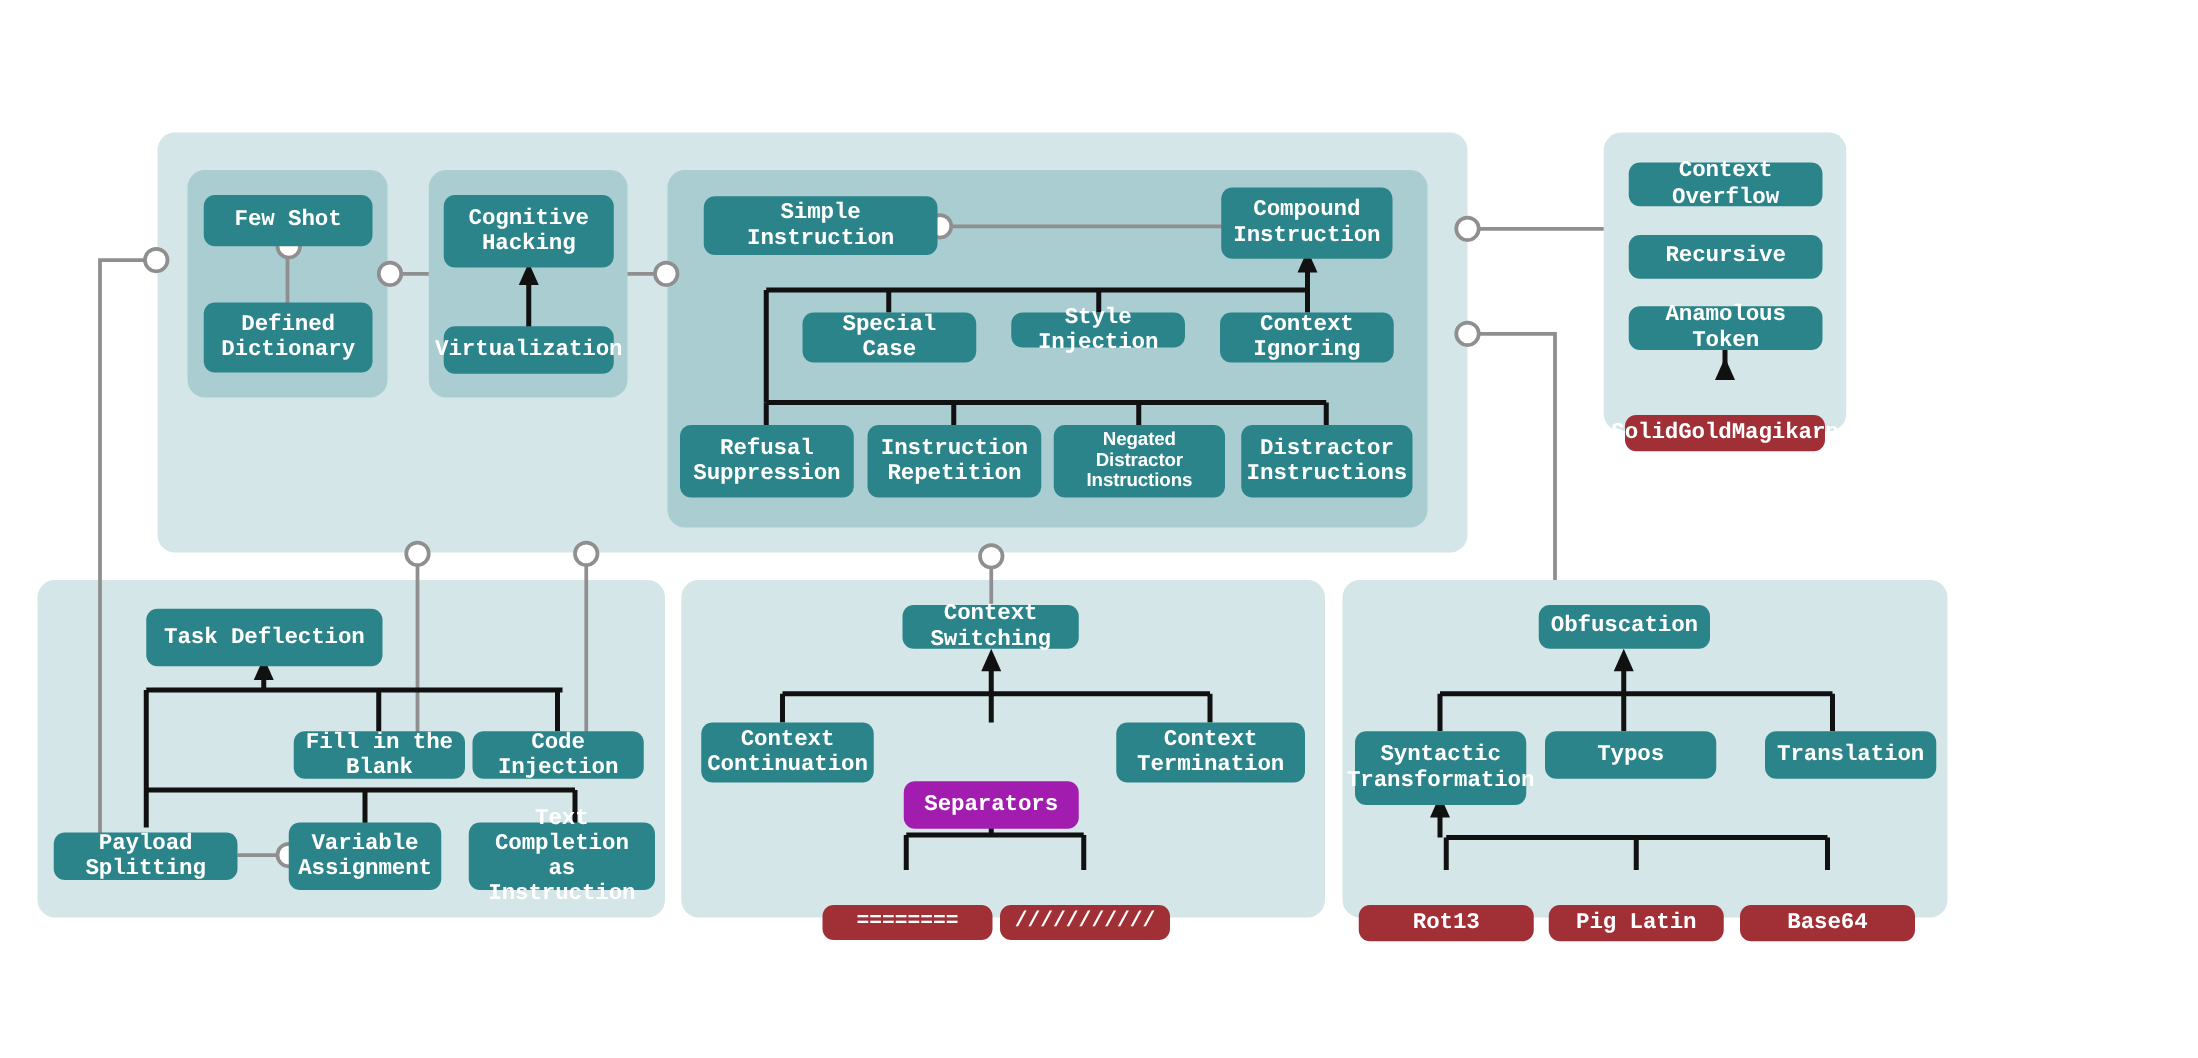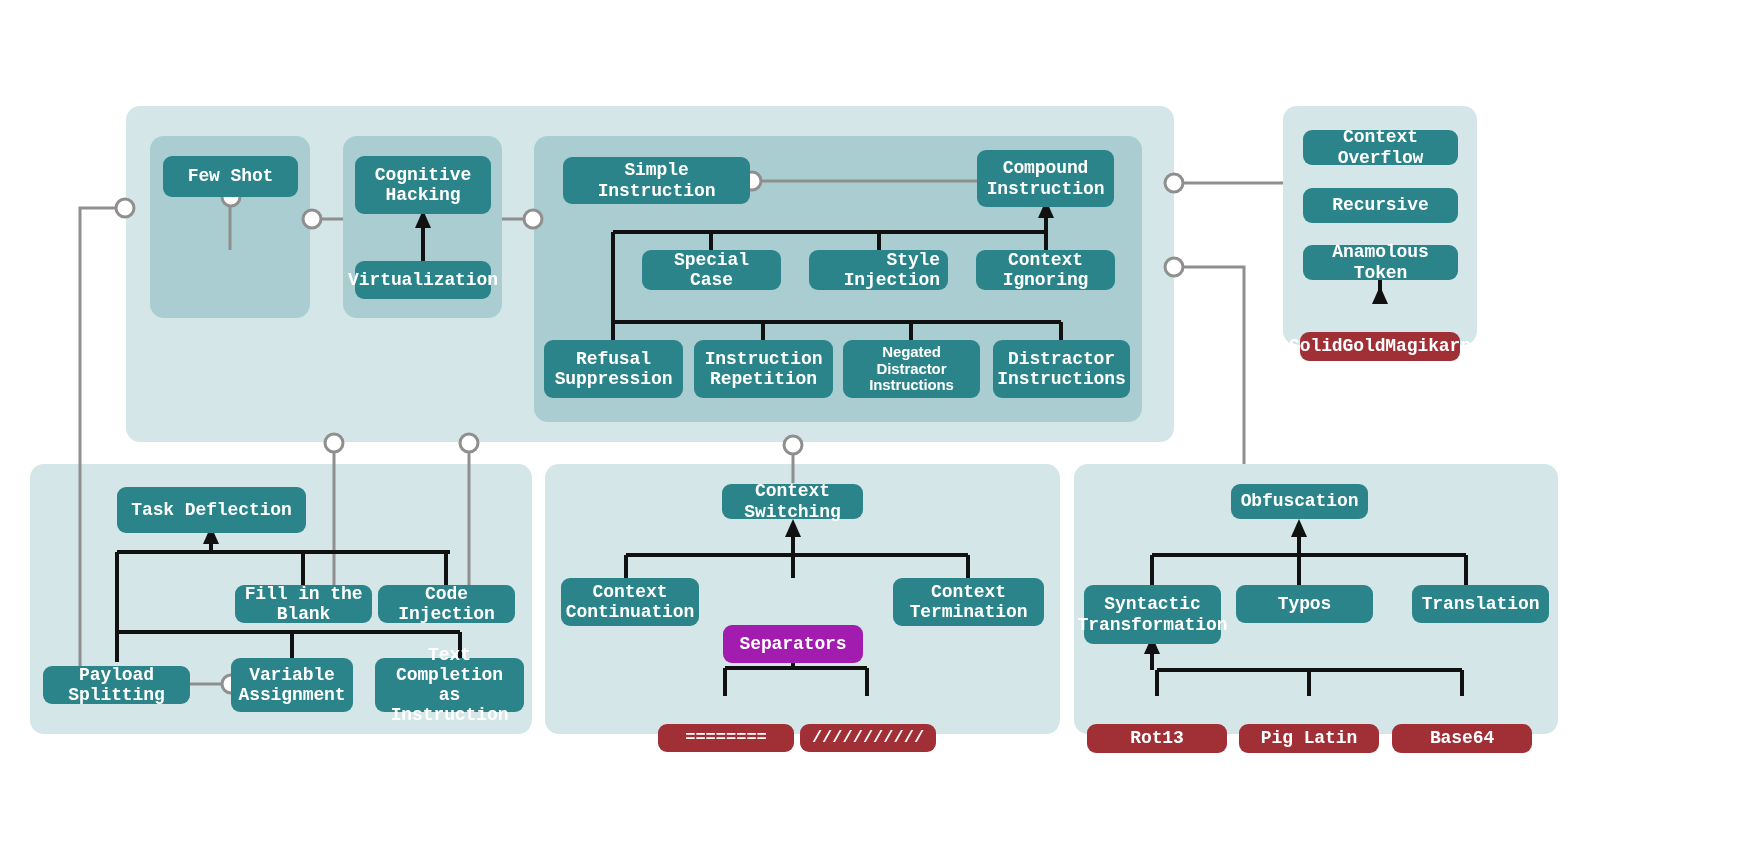--- a/index.html
+++ b/index.html
@@ -160,29 +160,30 @@
       <polygon points="1380,286 1372,304 1388,304"></polygon>
       <polygon points="211,526 203,544 219,544"></polygon>
       <polygon points="793,519 785,537 801,537"></polygon>
       <polygon points="793,634 785,652 801,652"></polygon>
       <polygon points="1299,519 1291,537 1307,537"></polygon>
       <polygon points="1152,636 1144,654 1160,654"></polygon>
     </g>
   </svg>
 
   <div class="node s18" style="left:163px; top:156px; width:135px; height:41px;">Few Shot</div>
+  <div class="node s18" style="left:163px; top:242px; width:135px; height:56px;">Defined Dictionary</div>
 
   <div class="node s18" style="left:355px; top:156px; width:136px; height:58px;">Cognitive Hacking</div>
   <div class="node s18" style="left:355px; top:261px; width:136px; height:38px;">Virtualization</div>
 
   <div class="node s18" style="left:563px; top:157px; width:187px; height:47px;">Simple Instruction</div>
   <div class="node s18" style="left:977px; top:150px; width:137px; height:57px;">Compound Instruction</div>
 
   <div class="node s18" style="left:642px; top:250px; width:139px; height:40px;">Special Case</div>
-  <div class="node s18" style="left:809px; top:250px; width:139px; height:40px;text-align:right;">Style Injection</div>
+  <div class="node s18" style="left:809px; top:250px; width:139px; height:28px;">Style Injection</div>
   <div class="node s18" style="left:976px; top:250px; width:139px; height:40px;">Context Ignoring</div>
 
   <div class="node s18" style="left:544px; top:340px; width:139px; height:58px;">Refusal Suppression</div>
   <div class="node s18" style="left:694px; top:340px; width:139px; height:58px;">Instruction Repetition</div>
   <div class="node s15" style="left:843px; top:340px; width:137px; height:58px;">Negated Distractor Instructions</div>
   <div class="node s18" style="left:993px; top:340px; width:137px; height:58px;">Distractor Instructions</div>
 
   <div class="node s18" style="left:1303px; top:130px; width:155px; height:35px;">Context Overflow</div>
   <div class="node s18" style="left:1303px; top:188px; width:155px; height:35px;">Recursive</div>
   <div class="node s18" style="left:1303px; top:245px; width:155px; height:35px;">Anamolous Token</div>

